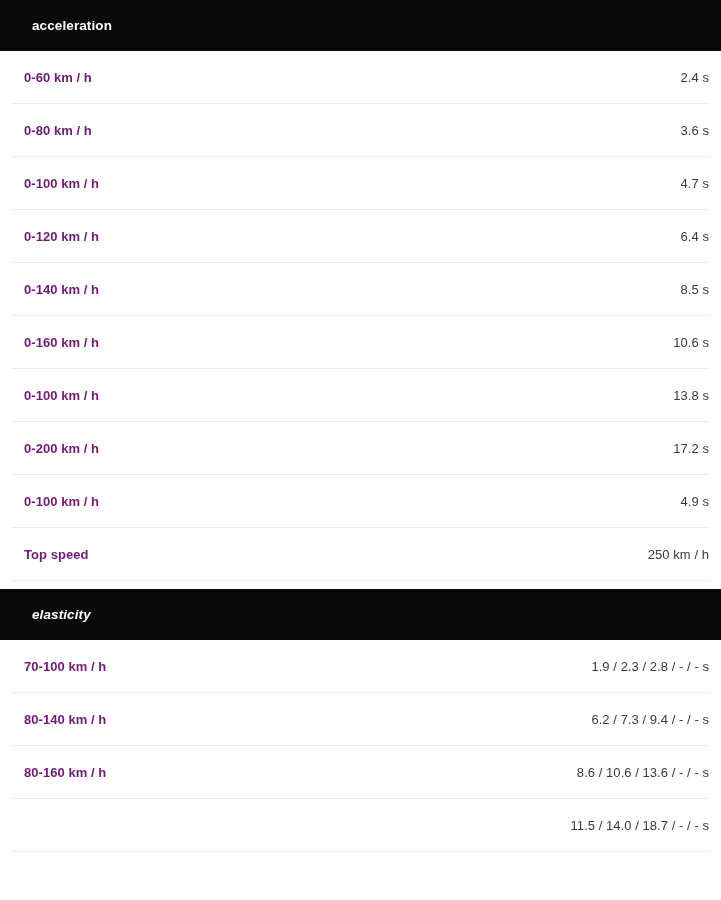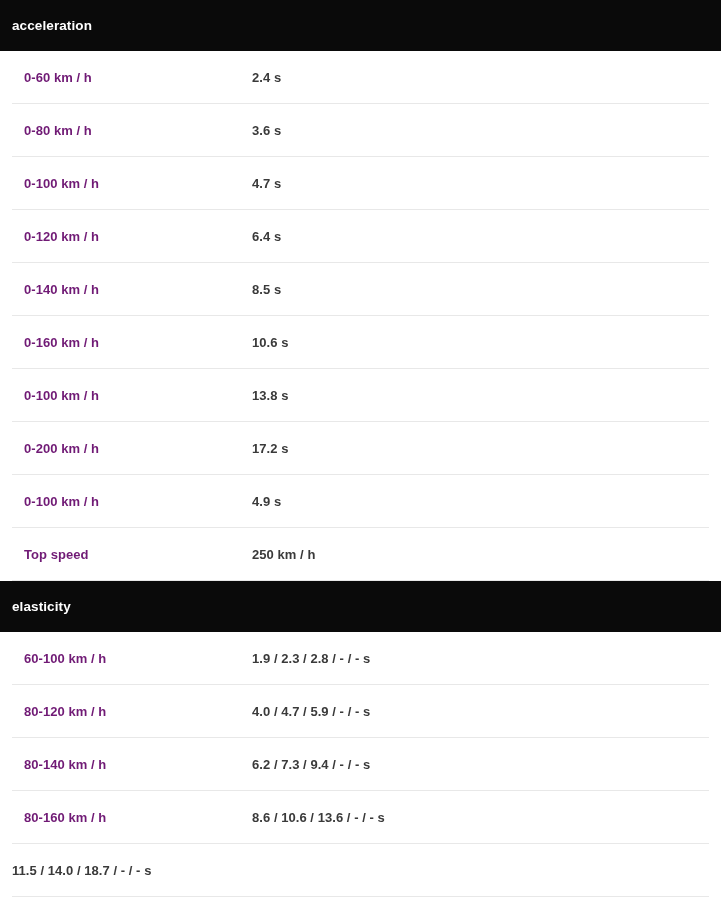--- a/index.html
+++ b/index.html
@@ -18,21 +18,21 @@
     width: 721px;
     margin: 0;
     padding: 0;
   }
   .section-header {
     background: #0a0a0a;
     color: #ffffff;
     font-size: 13.5px;
     font-weight: bold;
     letter-spacing: 0.1px;
-    padding: 16px 0 16px 12px;
+    padding: 16px 0 16px 32px;
     height: 51px;
     display: flex;
     align-items: center;
   }
   .spec-row {
     display: flex;
     align-items: center;
     height: 53px;
     border-bottom: 1px solid #e8e8e8;
     margin: 0 12px;
@@ -46,26 +46,28 @@
     min-width: 240px;
     padding-left: 12px;
     font-size: 13px;
     font-weight: bold;
     color: #701a75;
     letter-spacing: 0.05px;
   }
   .spec-value {
     flex: 1;
     font-size: 13px;
-    font-weight: bold;
+    font-weight: normal;
     color: #3a3a3a;
     letter-spacing: 0.05px;
+    text-align: right;
   }
   .section-block + .section-block .section-header {
-    margin-top: 0;
+    margin-top: 8px;
+    font-style: italic;
   }
 </style>
 </head>
 <body>
 
 <div class="spec-table" id="spec-root">
     <div class="section-block">
       <div class="section-header">acceleration</div>
       <div class="spec-row">
         <div class="spec-label">0-60 km / h</div>
@@ -104,26 +106,22 @@
         <div class="spec-value">4.9 s</div>
       </div>
       <div class="spec-row">
         <div class="spec-label">Top speed</div>
         <div class="spec-value">250 km / h</div>
       </div>
     </div>
     <div class="section-block">
       <div class="section-header">elasticity</div>
       <div class="spec-row">
-        <div class="spec-label">60-100 km / h</div>
+        <div class="spec-label">70-100 km / h</div>
         <div class="spec-value">1.9 / 2.3 / 2.8 / - / - s</div>
-      </div>
-      <div class="spec-row">
-        <div class="spec-label">80-120 km / h</div>
-        <div class="spec-value">4.0 / 4.7 / 5.9 / - / - s</div>
       </div>
       <div class="spec-row">
         <div class="spec-label">80-140 km / h</div>
         <div class="spec-value">6.2 / 7.3 / 9.4 / - / - s</div>
       </div>
       <div class="spec-row">
         <div class="spec-label">80-160 km / h</div>
         <div class="spec-value">8.6 / 10.6 / 13.6 / - / - s</div>
       </div>
       <div class="spec-row">

